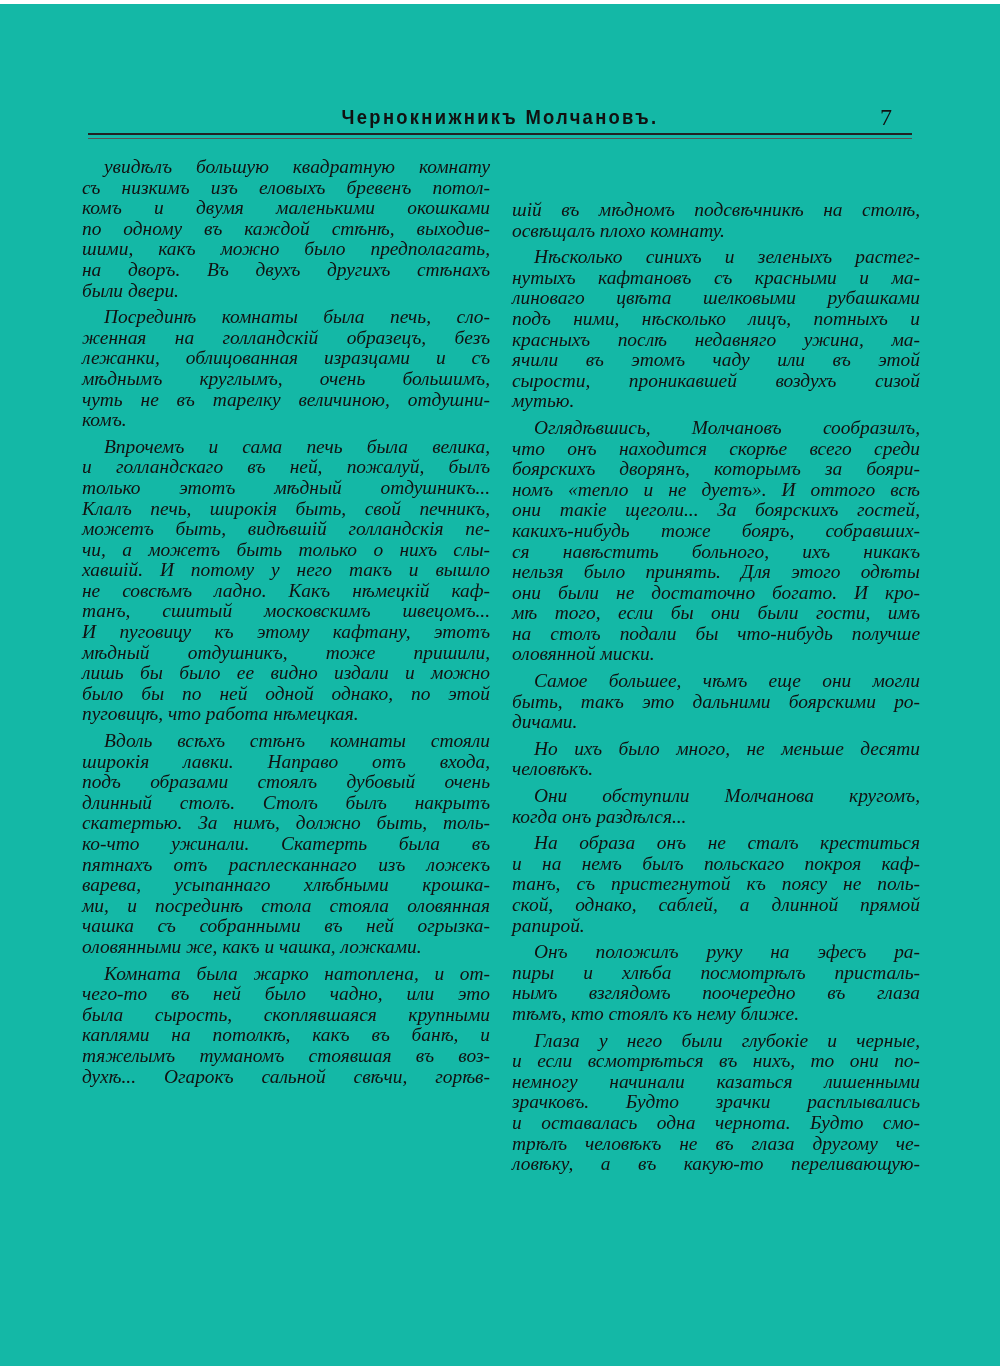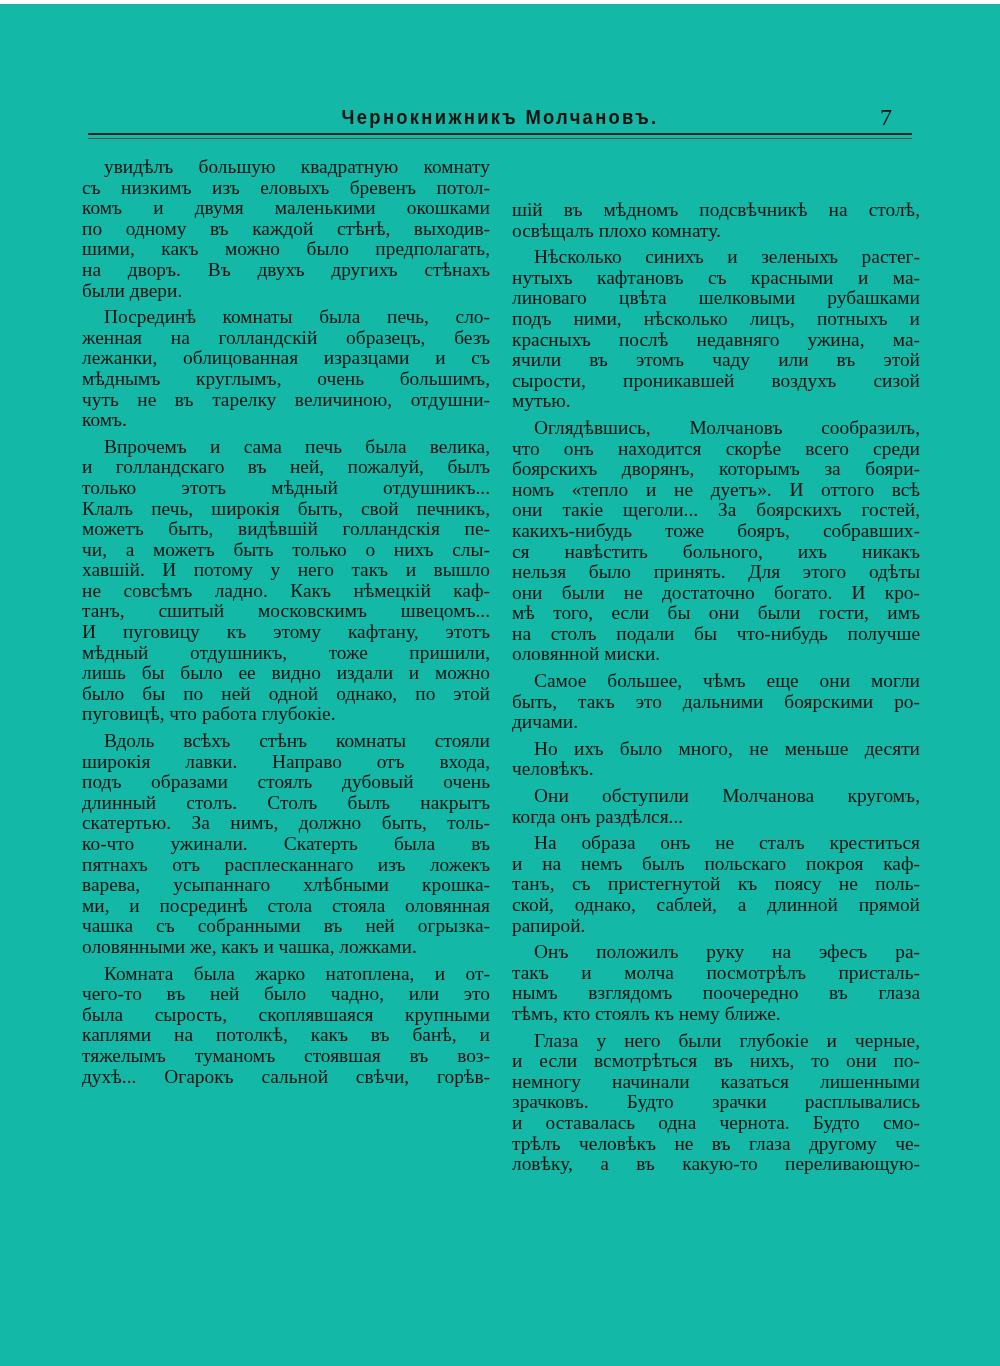--- a/index.html
+++ b/index.html
@@ -12,21 +12,21 @@
       letter-spacing: 2.5px; transform: scaleX(0.92);
     }
     .page-number {
       position: absolute; right: 20px; top: 0px;
       font-family: "Liberation Serif", serif; font-size: 24px;
     }
     .rule-thick { position: absolute; top: 29px; left: 0; width: 824px; height: 2px; background: #222; }
     .rule-thin { position: absolute; top: 34px; left: 0; width: 824px; height: 1px; background: #555; }
     .column {
       position: absolute; top: 153px; width: 408px;
-      font-family: "Liberation Serif", serif; font-size: 19.4px; line-height: 20.6px;
+      font-family: "Liberation Serif", serif; font-size: 19.4px; line-height: 20.6px; font-style: italic;
     }
     .col-left { left: 82px; }
     .col-right { left: 512px; margin-top: 43px; }
     .line { display: block; white-space: nowrap; text-align: justify; text-align-last: justify; height: 20.6px; }
     .line.last { text-align-last: left; }
     .line.indent { padding-left: 22px; }
     .para-gap { height: 6px; }
   </style>
 </head>
 <body>
@@ -66,21 +66,21 @@
         <span class="line">Клалъ печь, широкія быть, свой печникъ,</span>
         <span class="line">можетъ быть, видѣвшій голландскія пе-</span>
         <span class="line">чи, а можетъ быть только о нихъ слы-</span>
         <span class="line">хавшій. И потому у него такъ и вышло</span>
         <span class="line">не совсѣмъ ладно. Какъ нѣмецкій каф-</span>
         <span class="line">танъ, сшитый московскимъ швецомъ...</span>
         <span class="line">И пуговицу къ этому кафтану, этотъ</span>
         <span class="line">мѣдный отдушникъ, тоже пришили,</span>
         <span class="line">лишь бы было ее видно издали и можно</span>
         <span class="line">было бы по ней одной однако, по этой</span>
-        <span class="line last">пуговицѣ, что работа глубокіе.</span>
+        <span class="line last">пуговицѣ, что работа нѣмецкая.</span>
       </div>
       <div class="para-gap"></div>
       <div>
         <span class="line indent">Вдоль всѣхъ стѣнъ комнаты стояли</span>
         <span class="line">широкія лавки. Направо отъ входа,</span>
         <span class="line">подъ образами стоялъ дубовый очень</span>
         <span class="line">длинный столъ. Столъ былъ накрытъ</span>
         <span class="line">скатертью. За нимъ, должно быть, толь-</span>
         <span class="line">ко-что ужинали. Скатерть была въ</span>
         <span class="line">пятнахъ отъ расплесканнаго изъ ложекъ</span>
@@ -150,21 +150,21 @@
       <div>
         <span class="line indent">На образа онъ не сталъ креститься</span>
         <span class="line">и на немъ былъ польскаго покроя каф-</span>
         <span class="line">танъ, съ пристегнутой къ поясу не поль-</span>
         <span class="line">ской, однако, саблей, а длинной прямой</span>
         <span class="line last">рапирой.</span>
       </div>
       <div class="para-gap"></div>
       <div>
         <span class="line indent">Онъ положилъ руку на эфесъ ра-</span>
-        <span class="line">такъ и молча посмотрѣлъ присталь-</span>
+        <span class="line">пиры и хлѣба посмотрѣлъ присталь-</span>
         <span class="line">нымъ взглядомъ поочередно въ глаза</span>
         <span class="line last">тѣмъ, кто стоялъ къ нему ближе.</span>
       </div>
       <div class="para-gap"></div>
       <div>
         <span class="line indent">Глаза у него были глубокіе и черные,</span>
         <span class="line">и если всмотрѣться въ нихъ, то они по-</span>
         <span class="line">немногу начинали казаться лишенными</span>
         <span class="line">зрачковъ. Будто зрачки расплывались</span>
         <span class="line">и оставалась одна чернота. Будто смо-</span>

